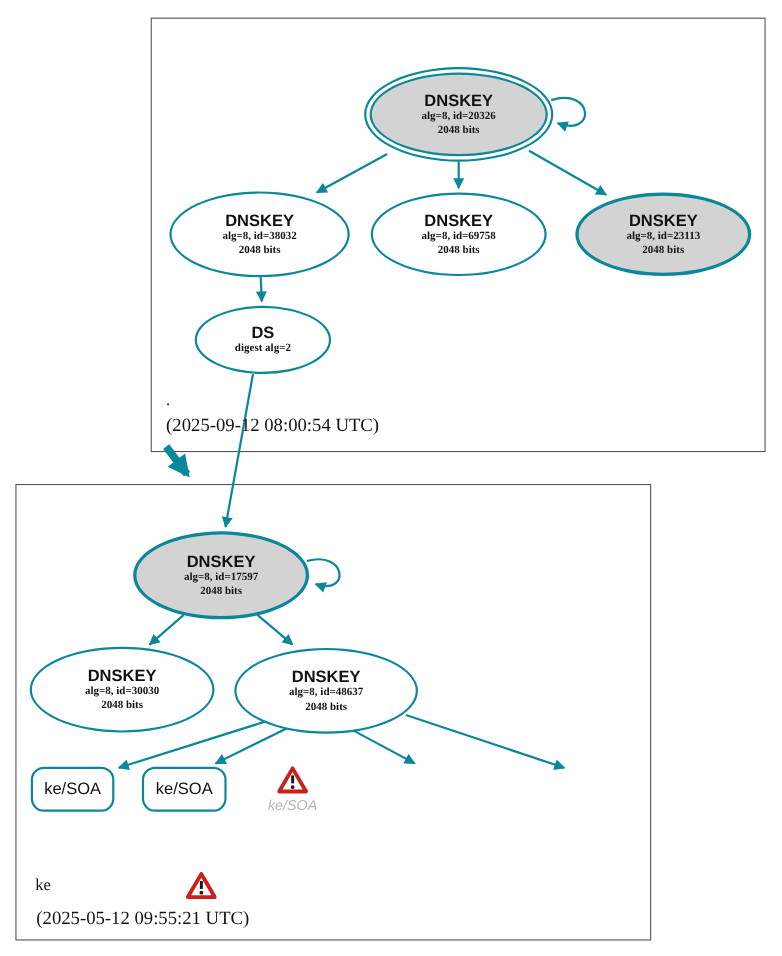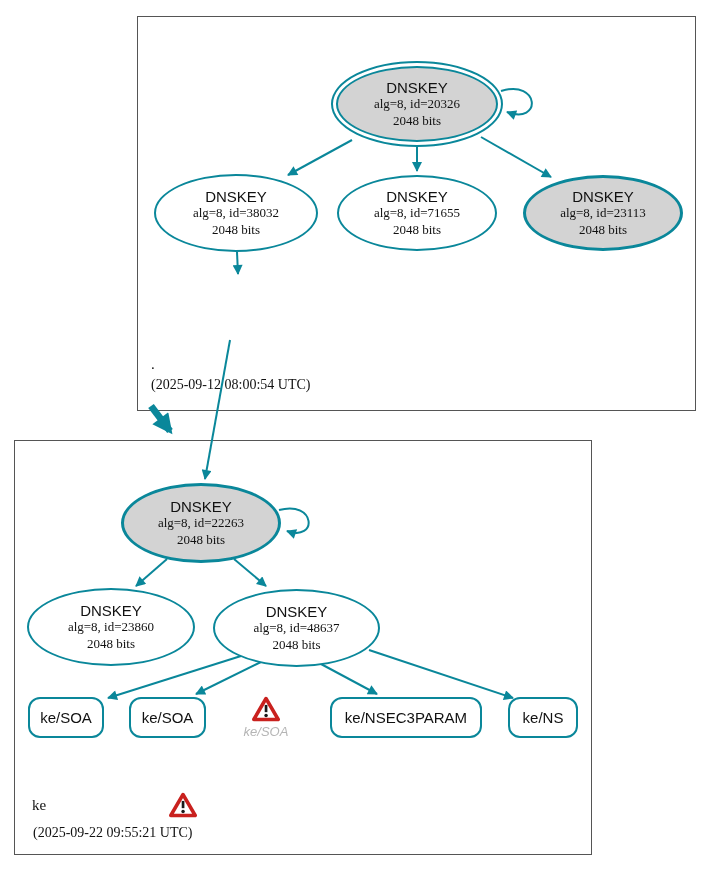--- a/index.html
+++ b/index.html
@@ -1,34 +1,34 @@
 <!DOCTYPE html>
 <html><head>
 <meta charset="utf-8">
 <style>
   html,body{margin:0;padding:0;background:#fff;}
   .canvas{position:relative;width:711px;height:869px;background:#ffffff;overflow:hidden;
           font-family:"Liberation Sans",sans-serif;}
   .zone-box{position:absolute;border:1px solid #555;background:transparent;z-index:0;}
   .edges{position:absolute;left:0;top:0;width:711px;height:869px;z-index:1;pointer-events:none;}
   .node{position:absolute;z-index:2;display:flex;flex-direction:column;align-items:center;
-        justify-content:center;text-align:center;box-sizing:border-box;}
+        justify-content:center;text-align:center;box-sizing:border-box;font-weight:bold;}
   .ellipse{border:2px solid #0a879a;border-radius:50%;background:#fff;}
   .ellipse.gray{background:#d3d3d3;border-width:3px;}
   .double-outer{border:2px solid #0a879a;border-radius:50%;padding:3px;background:#fff;
         display:flex;align-items:stretch;justify-content:stretch;}
   .double-inner{flex:1;border:2px solid #0a879a;border-radius:50%;background:#d3d3d3;
         display:flex;flex-direction:column;align-items:center;justify-content:center;text-align:center;}
   .node-title{font-family:"Liberation Sans",sans-serif;font-size:15px;color:#111;line-height:1.15;}
-  .node-detail{font-family:"Liberation Serif",serif;font-size:13px;color:#111;line-height:1.25;}
+  .node-detail{font-family:"Liberation Serif",serif;font-size:10px;color:#111;line-height:1.25;}
   .rrset{position:absolute;z-index:2;border:2px solid #0a879a;border-radius:12px;background:#fff;
          display:flex;align-items:center;justify-content:center;
          font-family:"Liberation Sans",sans-serif;font-size:15px;color:#111;box-sizing:border-box;}
   .zone-name{position:absolute;z-index:2;font-family:"Liberation Serif",serif;font-size:15px;color:#111;}
-  .zone-ts{position:absolute;z-index:2;font-family:"Liberation Serif",serif;font-size:14px;color:#111;}
+  .zone-ts{position:absolute;z-index:2;font-family:"Liberation Serif",serif;font-size:17px;color:#111;}
   .warn-icon{position:absolute;z-index:3;}
   .muted-label{position:absolute;z-index:2;font-family:"Liberation Sans",sans-serif;font-style:italic;
          font-size:13px;color:#b5b5b5;text-align:center;}
 </style>
 </head>
 <body>
 
 <div class="canvas">
 
   <div class="zone-box" style="left:137px;top:16px;width:557px;height:393px;"></div>
@@ -70,65 +70,67 @@
   </div>
 
   <div class="node ellipse" style="left:154px;top:174px;width:164px;height:78px;">
     <div class="node-title">DNSKEY</div>
     <div class="node-detail">alg=8, id=38032</div>
     <div class="node-detail">2048 bits</div>
   </div>
 
   <div class="node ellipse" style="left:337px;top:175px;width:160px;height:76px;">
     <div class="node-title">DNSKEY</div>
-    <div class="node-detail">alg=8, id=71655</div>
+    <div class="node-detail">alg=8, id=69758</div>
     <div class="node-detail">2048 bits</div>
   </div>
 
   <div class="node ellipse gray" style="left:523px;top:175px;width:160px;height:76px;">
     <div class="node-title">DNSKEY</div>
     <div class="node-detail">alg=8, id=23113</div>
     <div class="node-detail">2048 bits</div>
   </div>
 
+  <div class="node ellipse" style="left:177px;top:278px;width:124px;height:62px;">
+    <div class="node-title">DS</div>
+    <div class="node-detail">digest alg=2</div>
+  </div>
 
   <div class="zone-name" style="left:151px;top:356px;">.</div>
   <div class="zone-ts" style="left:151px;top:377px;">(2025-09-12 08:00:54 UTC)</div>
 
   <div class="node ellipse gray" style="left:121px;top:483px;width:160px;height:80px;">
     <div class="node-title">DNSKEY</div>
-    <div class="node-detail">alg=8, id=22263</div>
+    <div class="node-detail">alg=8, id=17597</div>
     <div class="node-detail">2048 bits</div>
   </div>
 
   <div class="node ellipse" style="left:27px;top:588px;width:168px;height:78px;">
     <div class="node-title">DNSKEY</div>
-    <div class="node-detail">alg=8, id=23860</div>
+    <div class="node-detail">alg=8, id=30030</div>
     <div class="node-detail">2048 bits</div>
   </div>
 
   <div class="node ellipse" style="left:213px;top:589px;width:167px;height:78px;">
     <div class="node-title">DNSKEY</div>
     <div class="node-detail">alg=8, id=48637</div>
     <div class="node-detail">2048 bits</div>
   </div>
 
   <div class="rrset" style="left:28px;top:697px;width:76px;height:41px;">ke/SOA</div>
   <div class="rrset" style="left:129px;top:697px;width:77px;height:41px;">ke/SOA</div>
-  <div class="rrset" style="left:330px;top:697px;width:152px;height:41px;">ke/NSEC3PARAM</div>
-  <div class="rrset" style="left:508px;top:697px;width:70px;height:41px;">ke/NS</div>
 
   <svg class="warn-icon" style="left:252px;top:696px;width:28px;height:26px;" viewBox="0 0 24 22">
     <path d="M12 2 L22.5 20 H1.5 Z" fill="#ffffff" stroke="#c9211e" stroke-width="3" stroke-linejoin="round"></path>
     <rect x="10.9" y="7.5" width="2.3" height="6.2" fill="#1a1a1a"></rect>
     <circle cx="12.05" cy="16.6" r="1.5" fill="#1a1a1a"></circle>
   </svg>
   <div class="muted-label" style="left:234px;top:724px;width:64px;">ke/SOA</div>
 
   <div class="zone-name" style="left:32px;top:797px;">ke</div>
   <svg class="warn-icon" style="left:169px;top:792px;width:28px;height:26px;" viewBox="0 0 24 22">
     <path d="M12 2 L22.5 20 H1.5 Z" fill="#ffffff" stroke="#c9211e" stroke-width="3" stroke-linejoin="round"></path>
     <rect x="10.9" y="7.5" width="2.3" height="6.2" fill="#1a1a1a"></rect>
     <circle cx="12.05" cy="16.6" r="1.5" fill="#1a1a1a"></circle>
   </svg>
-  <div class="zone-ts" style="left:33px;top:825px;">(2025-09-22 09:55:21 UTC)</div>
+  <div class="zone-ts" style="left:33px;top:825px;">(2025-05-12 09:55:21 UTC)</div>
 
 </div>
 
 </body></html>

